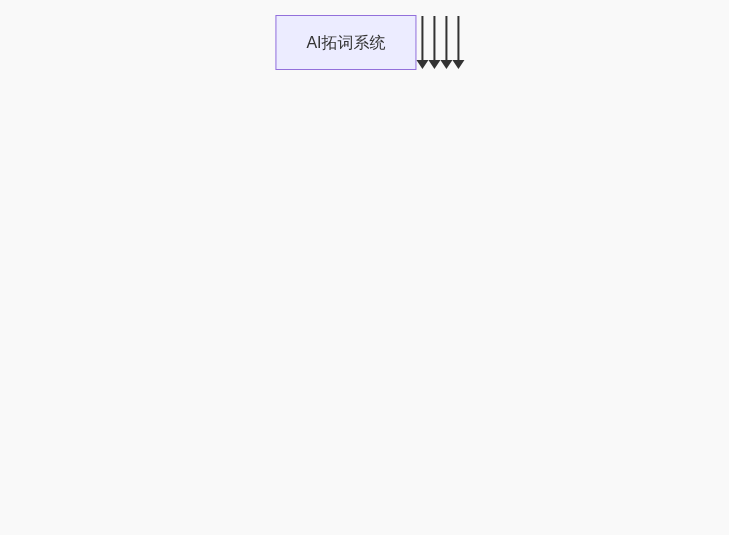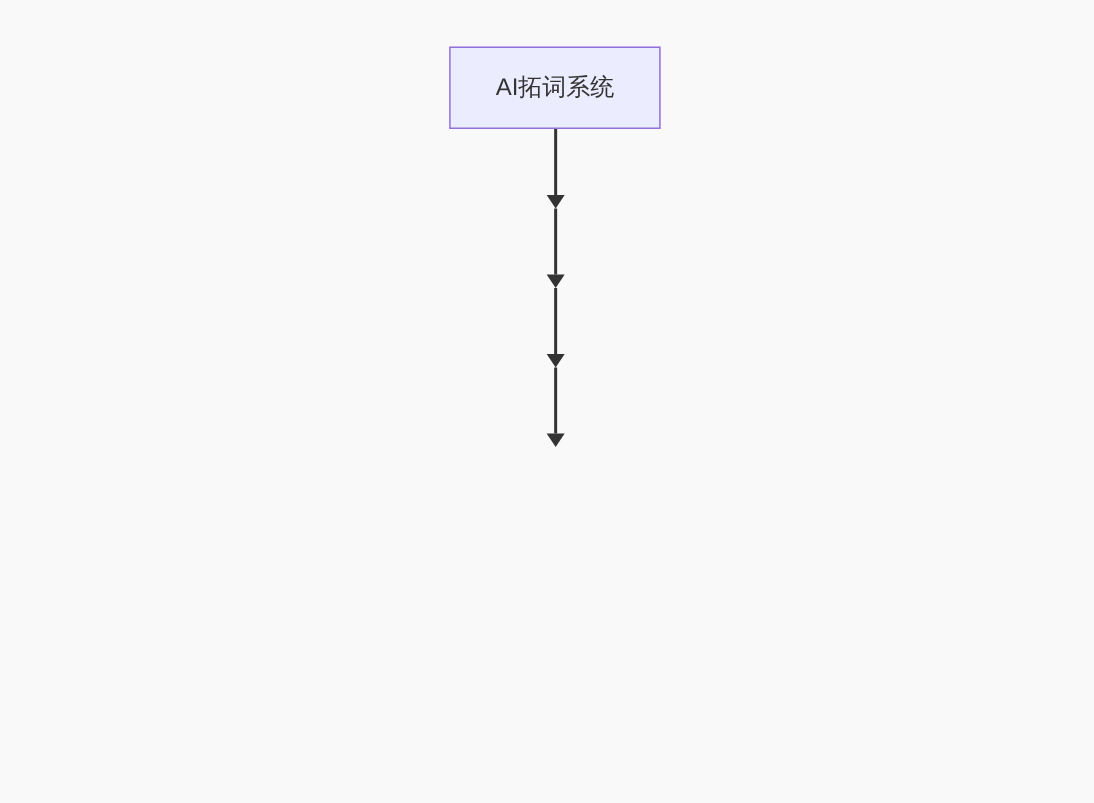--- a/index.html
+++ b/index.html
@@ -10,24 +10,24 @@
     width: 729px;
     height: 535px;
     background: #f9f9f9;
     font-family: "Liberation Sans", "DejaVu Sans", sans-serif;
     overflow: hidden;
     position: relative;
   }
   .flowchart {
     position: absolute;
     left: 370px;
-    top: 31px;
+    top: 15px;
     transform: translateX(-50%);
     display: flex;
-    flex-direction: column;
+    flex-direction: row;
     align-items: center;
   }
   .node {
     box-sizing: border-box;
     height: 55px;
     padding: 0 30px;
     display: flex;
     align-items: center;
     justify-content: center;
     background: #ECECFF;

